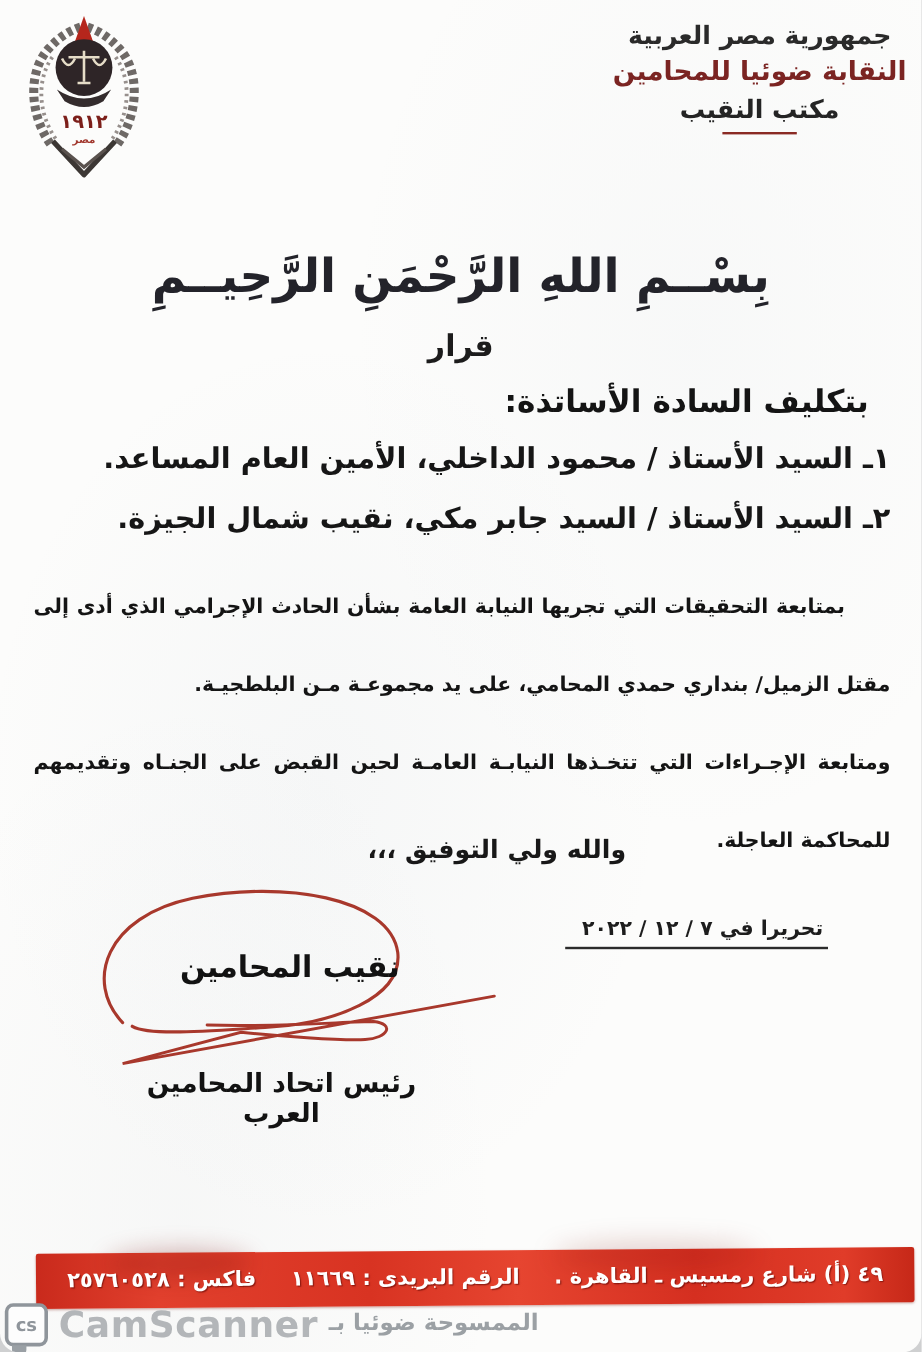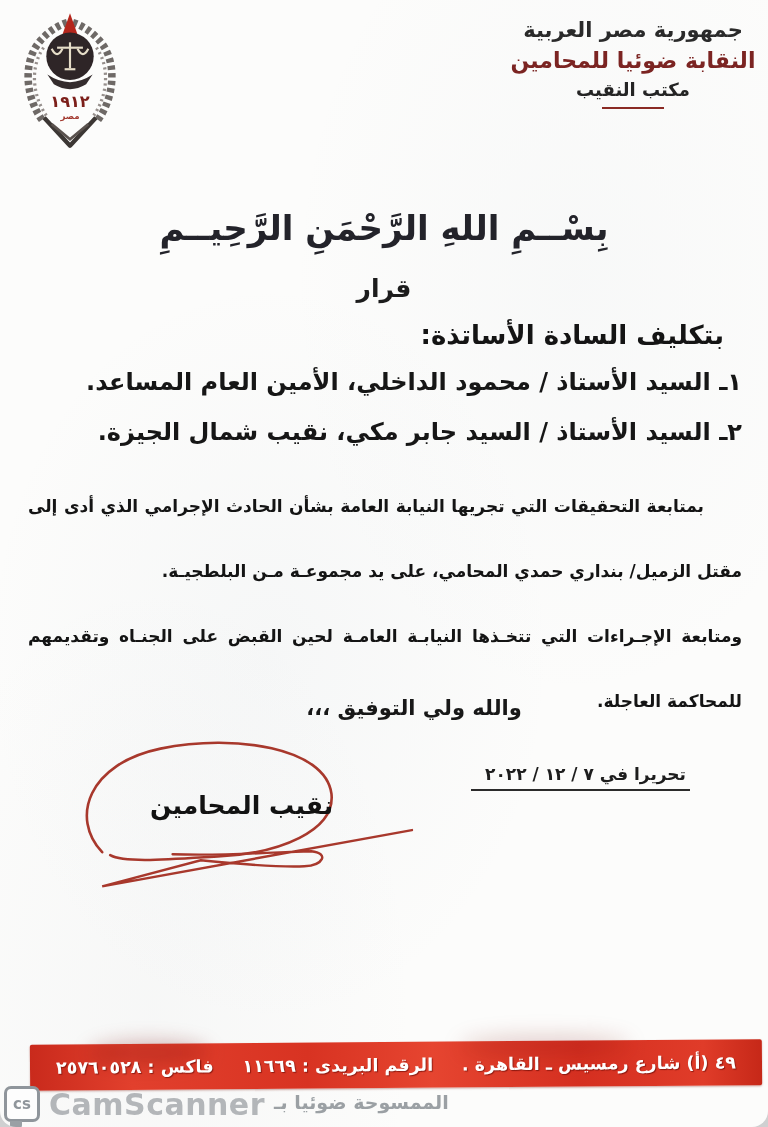--- a/index.html
+++ b/index.html
@@ -20,28 +20,28 @@
     border-radius:0 0 16px 16px;
     overflow:hidden;
   }
   
   .header-block{
     position:absolute;top:18px;right:10px;width:250px;
     text-align:center;direction:rtl;color:#1a1a1a;margin-left:45px;
   }
   .hdr-line1{font-size:21px;font-weight:bold;color:#2a2a2a;letter-spacing:0;}
   .hdr-line2{font-size:22px;font-weight:bold;color:#7b2422;margin-top:6px;}
-  .hdr-line3{font-size:18px;font-weight:bold;color:#242424;margin-top:6px;}
+  .hdr-line3{font-size:21px;font-weight:bold;color:#242424;margin-top:6px;}
   .hdr-underline{width:62px;height:2px;background:#8a2a24;margin:7px auto 0 auto;}
   
   .emblem{position:absolute;left:16px;top:10px;width:108px;height:140px;}
   
   .bismillah{
     position:absolute;top:208px;left:0;right:0;text-align:center;
-    direction:rtl;font-size:34px;font-weight:bold;color:#23232a;
+    direction:rtl;font-size:39px;font-weight:bold;color:#23232a;
     letter-spacing:1px;
   }
   .qarar{
     position:absolute;top:274px;left:0;right:0;text-align:center;
     direction:rtl;font-size:25px;font-weight:bold;color:#1c1c1c;
   }
   
   .assign-heading{
     position:absolute;top:320px;right:44px;direction:rtl;
     font-size:26px;font-weight:bold;color:#141414;
@@ -172,20 +172,21 @@
   </div>
 
   <div class="closing">والله ولي التوفيق ،،،</div>
   <div class="date-line">تحريرا في ٧ / ١٢ / ٢٠٢٢</div>
 
   <svg class="sig-svg" viewBox="0 0 350 165">
     <path d="M 30 118 C -2 84, 16 30, 88 15 C 162 0, 252 14, 258 60 C 262 97, 206 119, 148 122 C 98 125, 52 129, 38 121" fill="none" stroke="#a8382c" stroke-width="2.6" stroke-linecap="round"></path>
     <path d="M 100 120 C 160 122, 215 117, 238 117 C 256 119, 250 131, 231 132 C 210 133, 158 129, 128 126 L 30 152 L 338 96" fill="none" stroke="#a8382c" stroke-width="2.4" stroke-linecap="round" stroke-linejoin="miter"></path>
   </svg>
   <div class="sig-inside">نقيب المحامين</div>
+  <div class="sig-below">رئيس اتحاد المحامين العرب</div>
 
   <div class="footer-bar">
     <div class="footer-seg">٤٩ (أ) شارع رمسيس ـ القاهرة .</div>
     <div class="footer-seg">الرقم البريدى : ١١٦٦٩</div>
     <div class="footer-seg">فاكس : ٢٥٧٦٠٥٢٨</div>
   </div>
 
   <div class="scanner-row">
     <div class="cs-badge">cs</div>
     <div class="cs-brand">CamScanner</div>

